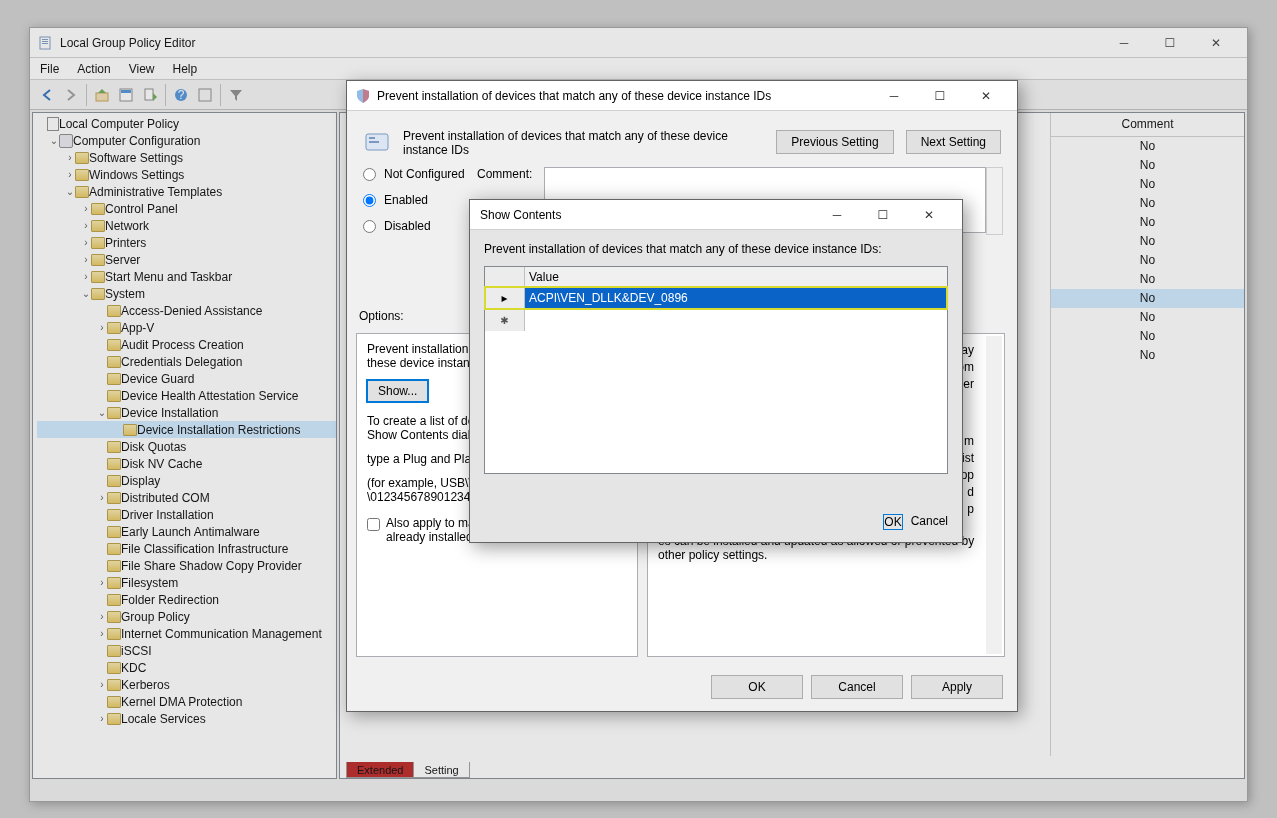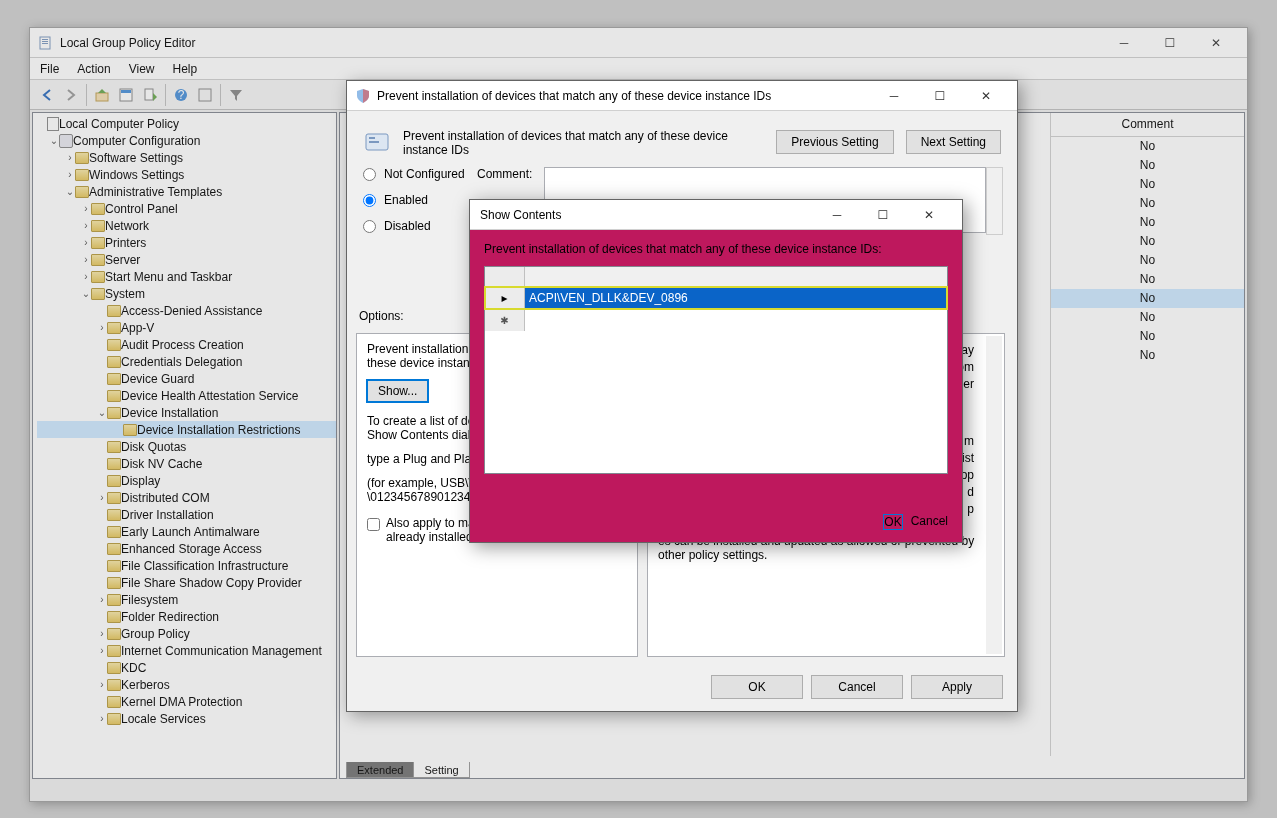--- a/index.html
+++ b/index.html
@@ -30,21 +30,21 @@
 .folder-icon { width:14px;height:12px; background:linear-gradient(#f7e7a6,#e6c75e); border:1px solid #b89b3e; border-radius:1px; display:inline-block;}
 .pc-icon { width:14px; height:14px; display:inline-block; background:#e8e8f0; border:1px solid #888; border-radius:2px; }
 .doc-icon { width:12px; height:14px; display:inline-block; background:#fff; border:1px solid #888; }
 
 .right-cols { position:absolute; top:0; right:0; bottom:22px; width:194px; border-left:1px solid #d0d0d0; }
 .right-cols .hdr { height:24px; background:#fff; border-bottom:1px solid #d0d0d0; text-align:center; padding-top:4px;}
 .right-cols .cell { height:19px; text-align:center; padding-top:2px; }
 .right-cols .cell.hl { background:#cde8ff; }
 
 .tabbar { position:absolute; bottom:0; left:6px; height:22px; display:flex; align-items:flex-end; }
-.tabbar .tab { border:1px solid #999; border-top:none; padding:2px 10px 1px; background:#737373; margin-right:-1px; font-size:11px;}
+.tabbar .tab { border:1px solid #999; border-top:none; padding:2px 10px 1px; background:#b91c1c; margin-right:-1px; font-size:11px;}
 .tabbar .tab.active { background:#fff; }
 
 
 .dlg { position:absolute; left:346px; top:80px; width:672px; height:632px; background:#f0f0f0; border:1px solid #646464; box-shadow:4px 4px 16px rgba(0,0,0,.35); }
 .dlg .dlg-title { height:30px; display:flex; align-items:center; justify-content:space-between; padding:0 8px; background:#fff; border-bottom:1px solid #d0d0d0;}
 .dlg .dlg-title .left { display:flex; align-items:center; gap:6px; }
 .dlg .row1 { display:flex; align-items:center; padding:16px 16px 10px; gap:12px;}
 .dlg .row1 .txt { flex:1; padding-top:2px;}
 .dlg .btn { border:1px solid #adadad; background:#e1e1e1; padding:4px 14px; min-width:92px; text-align:center;}
 .dlg .btn.focus { border:1px solid #0078d7; outline:1px solid #0078d7; }
@@ -56,21 +56,21 @@
 .dlg .scroll-vert { width:17px; background:#f0f0f0; border:1px solid #cdcdcd;}
 .dlg .options-lbl { position:absolute; left:12px; top:228px; }
 .dlg .options-box { position:absolute; left:9px; top:252px; width:282px; height:324px; border:1px solid #abadb3; background:#fff; padding:8px 10px; overflow:hidden;}
 .dlg .help-box { position:absolute; left:300px; top:252px; width:358px; height:324px; border:1px solid #abadb3; background:#fff; padding:8px 10px; overflow:hidden;}
 .dlg .help-scroll { position:absolute; right:2px; top:2px; bottom:2px; width:16px; background:#f0f0f0;}
 .dlg .bottom { position:absolute; bottom:12px; right:14px; display:flex; gap:8px;}
 .dlg .chk { display:flex; align-items:flex-start; gap:6px; margin-top:12px;}
 .dlg .chk input { width:13px;height:13px; margin-top:2px;}
 
 
-.sc { position:absolute; left:469px; top:199px; width:494px; height:344px; background:#be185d; border:1px solid #646464; box-shadow:4px 4px 18px rgba(0,0,0,.4); }
+.sc { position:absolute; left:469px; top:199px; width:494px; height:344px; background:#e5e5e5; border:1px solid #646464; box-shadow:4px 4px 18px rgba(0,0,0,.4); }
 .sc .sc-title { height:30px; display:flex; align-items:center; justify-content:space-between; padding:0 10px; background:#fff; border-bottom:1px solid #d0d0d0;}
 .sc .sc-body { padding:12px 14px 0;}
 .sc .grid { margin-top:10px; border:1px solid #828790; background:#fff; height:208px; }
 .sc .grid .ghdr { display:flex; height:20px; background:#f0f0f0; border-bottom:1px solid #c0c0c0;}
 .sc .grid .grow { display:flex; height:22px; }
 .sc .grid .c0 { width:40px; border-right:1px solid #c0c0c0; display:flex; align-items:center; justify-content:center; background:#ececec;}
 .sc .grid .c1 { flex:1; display:flex; align-items:center; padding:0 4px;}
 .sc .grid .grow.sel .c1 { background:#0a64c8; color:#fff;}
 .sc .grid .grow.sel .c0 { background:#ececec; }
 .sc .grid .grow.sel { outline:2px solid #d8da2e; outline-offset:-1px; }
@@ -289,25 +289,20 @@
             <span class="lbl">Driver Installation</span>
           </div>
           <div class="node" style="--ind:60px">
             <span class="exp"></span>
             <span class="folder-icon"></span>
             <span class="lbl">Early Launch Antimalware</span>
           </div>
           <div class="node" style="--ind:60px">
             <span class="exp"></span>
             <span class="folder-icon"></span>
-            <span class="lbl">Enhanced Storage Access</span>
-          </div>
-          <div class="node" style="--ind:60px">
-            <span class="exp"></span>
-            <span class="folder-icon"></span>
             <span class="lbl">File Classification Infrastructure</span>
           </div>
           <div class="node" style="--ind:60px">
             <span class="exp"></span>
             <span class="folder-icon"></span>
             <span class="lbl">File Share Shadow Copy Provider</span>
           </div>
           <div class="node" style="--ind:60px">
             <span class="exp">›</span>
             <span class="folder-icon"></span>
@@ -320,20 +315,25 @@
           </div>
           <div class="node" style="--ind:60px">
             <span class="exp">›</span>
             <span class="folder-icon"></span>
             <span class="lbl">Group Policy</span>
           </div>
           <div class="node" style="--ind:60px">
             <span class="exp">›</span>
             <span class="folder-icon"></span>
             <span class="lbl">Internet Communication Management</span>
+          </div>
+          <div class="node" style="--ind:60px">
+            <span class="exp"></span>
+            <span class="folder-icon"></span>
+            <span class="lbl">iSCSI</span>
           </div>
           <div class="node" style="--ind:60px">
             <span class="exp"></span>
             <span class="folder-icon"></span>
             <span class="lbl">KDC</span>
           </div>
           <div class="node" style="--ind:60px">
             <span class="exp">›</span>
             <span class="folder-icon"></span>
             <span class="lbl">Kerberos</span>
@@ -478,20 +478,21 @@
       <span>─</span>
       <span>☐</span>
       <span>✕</span>
     </div>
   </div>
   <div class="sc-body">
     <div>Prevent installation of devices that match any of these device instance IDs:</div>
     <div class="grid">
       <div class="ghdr">
         <div class="c0"></div>
+        <div class="c1">Value</div>
       </div>
       <div class="grow sel">
         <div class="c0">▸</div>
         <div class="c1">ACPI\VEN_DLLK&amp;DEV_0896</div>
       </div>
       <div class="grow">
         <div class="c0" style="color:#555;font-size:10px">✱</div>
         <div class="c1"></div>
       </div>
     </div>

